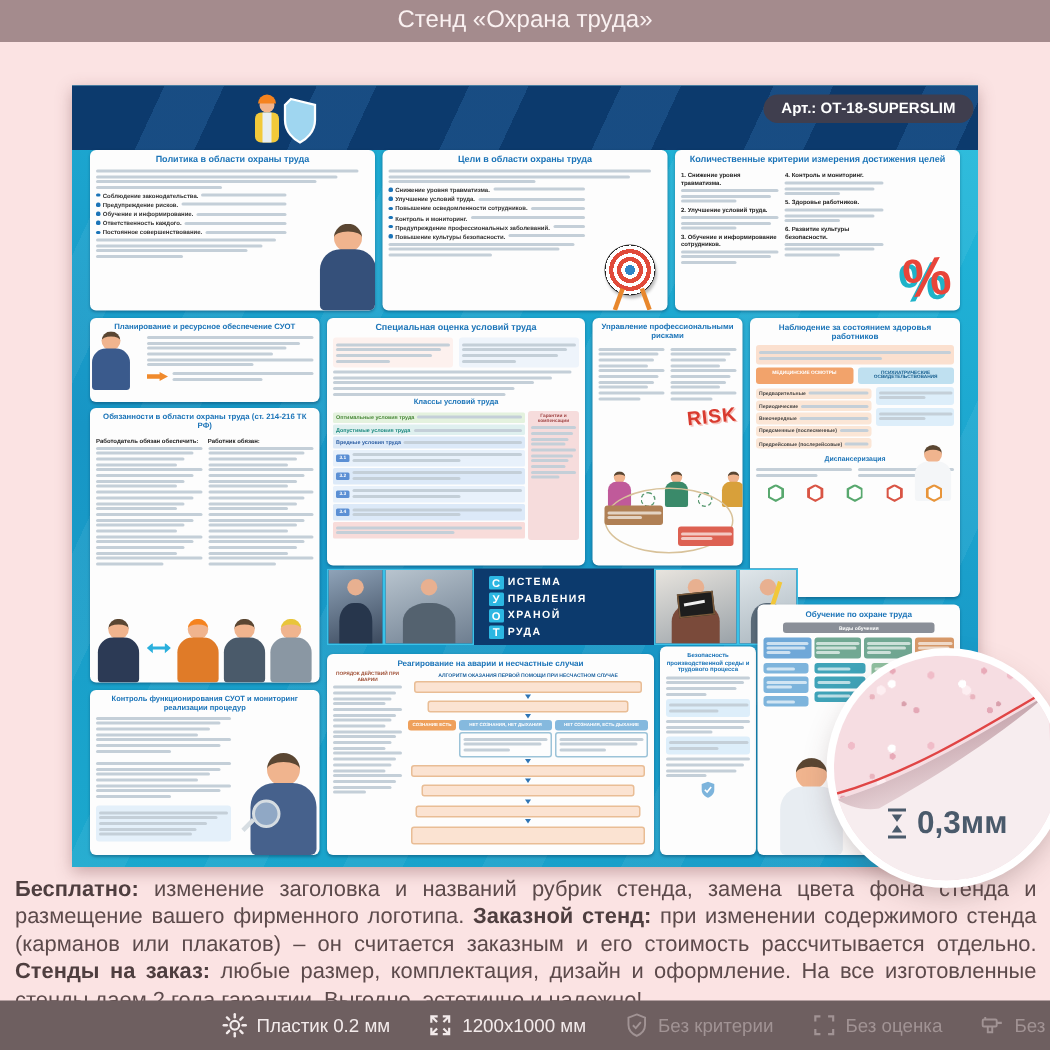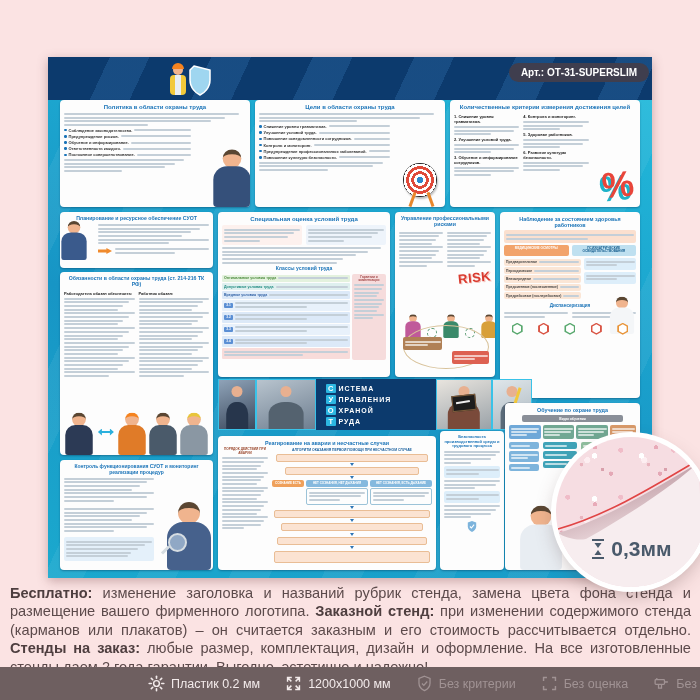--- a/index.html
+++ b/index.html
@@ -143,32 +143,35 @@
     display:flex;align-items:center;gap:25px;padding-left:148px;box-sizing:border-box;}
   .fitem{display:flex;align-items:center;gap:6px;color:#f3ebeb;font-size:12.5px;white-space:nowrap;}
   .fitem.muted{color:#a19394;}
   .fitem svg{width:17px;height:17px;flex:none;}
 </style>
 </head>
 <body>
 
 <div class="page">
 
+  <div class="titlebar">
+    <span>Стенд «Охрана труда»</span>
+  </div>
 
   <div class="poster">
 
     <div class="p-head"></div>
     <svg class="head-graphic" width="48" height="38" viewBox="0 0 48 38">
       <path d="M28 6 L44 10 V20 C44 28 38 33 34 35 C30 33 24 28 24 20 V10 Z" fill="#9fd6f0" stroke="#fff" stroke-width="1.5"></path>
       <circle cx="12" cy="10" r="5" fill="#f2b48c"></circle>
       <path d="M6 9 A6 6 0 0 1 18 9 Z" fill="#f5831f"></path>
       <rect x="4" y="15" width="16" height="20" rx="4" fill="#f2c93a"></rect>
       <rect x="9" y="15" width="6" height="20" fill="#e8eef2"></rect>
     </svg>
-    <div class="art-badge">Арт.: ОТ-31-SUPERSLIM</div>
+    <div class="art-badge">Арт.: ОТ-18-SUPERSLIM</div>
 
     <div class="panel" style="left:12px;top:43px;width:190px;height:107px">
       <div class="ptitle">Политика в области охраны труда</div>
       <div style="width:96%">
           <div class="fl" style="width: 100%;"></div>
           <div class="fl" style="width: 92%;"></div>
           <div class="fl" style="width: 84%;"></div>
           <div class="fl" style="width: 48%;"></div>
         </div>
       <div style="width:70%">

